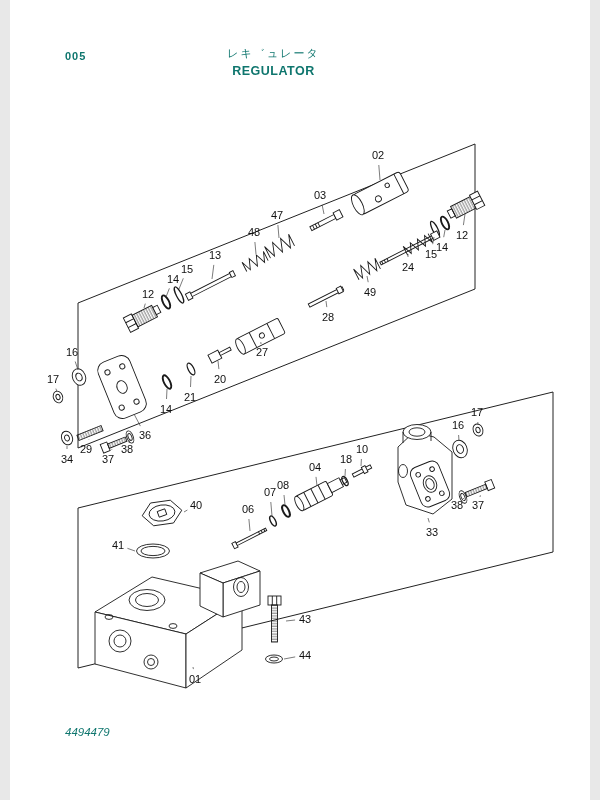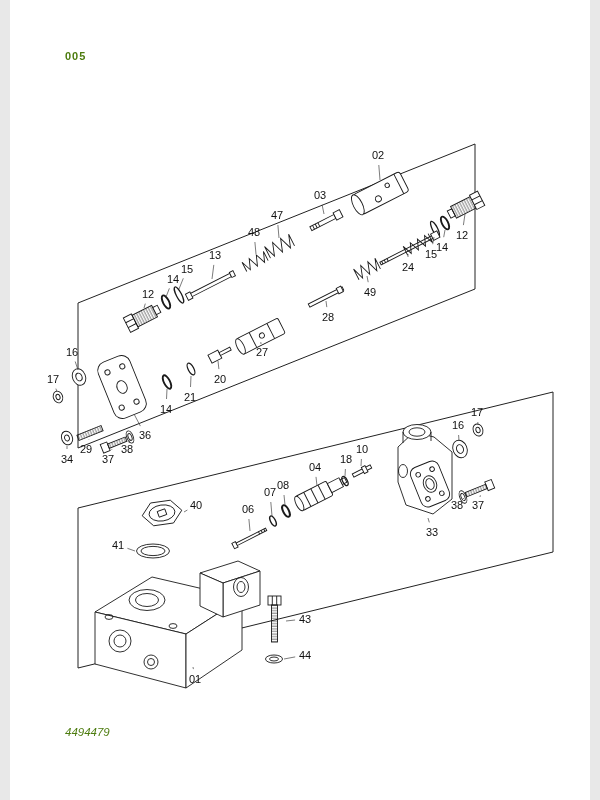--- a/index.html
+++ b/index.html
@@ -1,18 +1,18 @@
 <!DOCTYPE html>
 <html><head>
 <meta charset="utf-8">
 <style>
   html,body{margin:0;padding:0;background:#e8e8e8;}
   .page{
     position:relative;width:580px;height:800px;background:#ffffff;
-    font-family:"Liberation Sans","DejaVu Sans",sans-serif;color:#4d7c0f;
+    font-family:"Liberation Sans","DejaVu Sans",sans-serif;color:#0f766e;
     overflow:hidden;margin:0 auto;
   }
   .page-number{position:absolute;left:55px;top:50px;font-size:11px;font-weight:bold;letter-spacing:1px;}
   .titles{position:absolute;top:46px;left:0;width:527px;text-align:center;}
   .title-ja{font-size:11px;letter-spacing:2px;}
   .title-en{font-size:12.5px;font-weight:bold;letter-spacing:.5px;margin-top:3px;}
   .drawing-number{position:absolute;left:55px;top:726px;font-size:11.5px;font-style:italic;}
   svg.diagram{position:absolute;left:0;top:0;}
   .w{fill:#fff;stroke:#1a1a1a;stroke-width:.9;}
   .s{fill:none;stroke:#1a1a1a;stroke-width:.9;}
@@ -22,20 +22,24 @@
   .frame{fill:none;stroke:#222;stroke-width:1;}
   #callouts text{font-family:"Liberation Sans","DejaVu Sans",sans-serif;font-size:11px;fill:#111;text-anchor:middle;}
   #callouts line{stroke:#444;stroke-width:.7;}
 </style>
 </head>
 <body>
 
 <div class="page">
 
   <div class="page-number">005</div>
+  <div class="titles">
+    <div class="title-ja">レキ゛ュレータ</div>
+    <div class="title-en">REGULATOR</div>
+  </div>
 
   <svg class="diagram" width="600" height="800" viewBox="0 0 600 800">
     <defs>
       <pattern id="thr" width="2.6" height="24" patternUnits="userSpaceOnUse">
         <line x1="1" y1="0" x2="1" y2="24" stroke="#1a1a1a" stroke-width="0.6"></line>
       </pattern>
     </defs>
 
     <polygon class="frame" points="68,303 465,144 465,289 68,448"></polygon>
     <polygon class="frame" points="68,508 543,392 543,552 68,668"></polygon>

